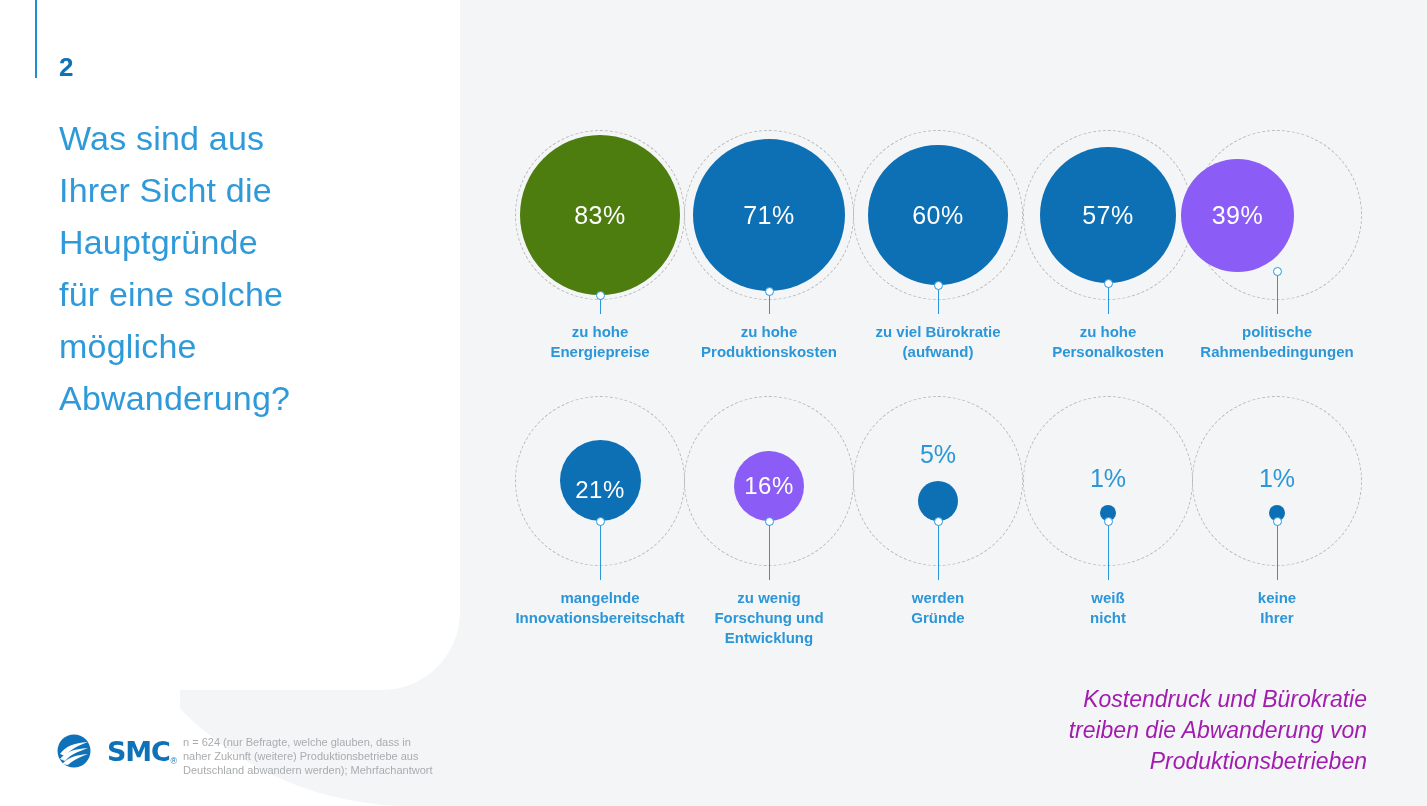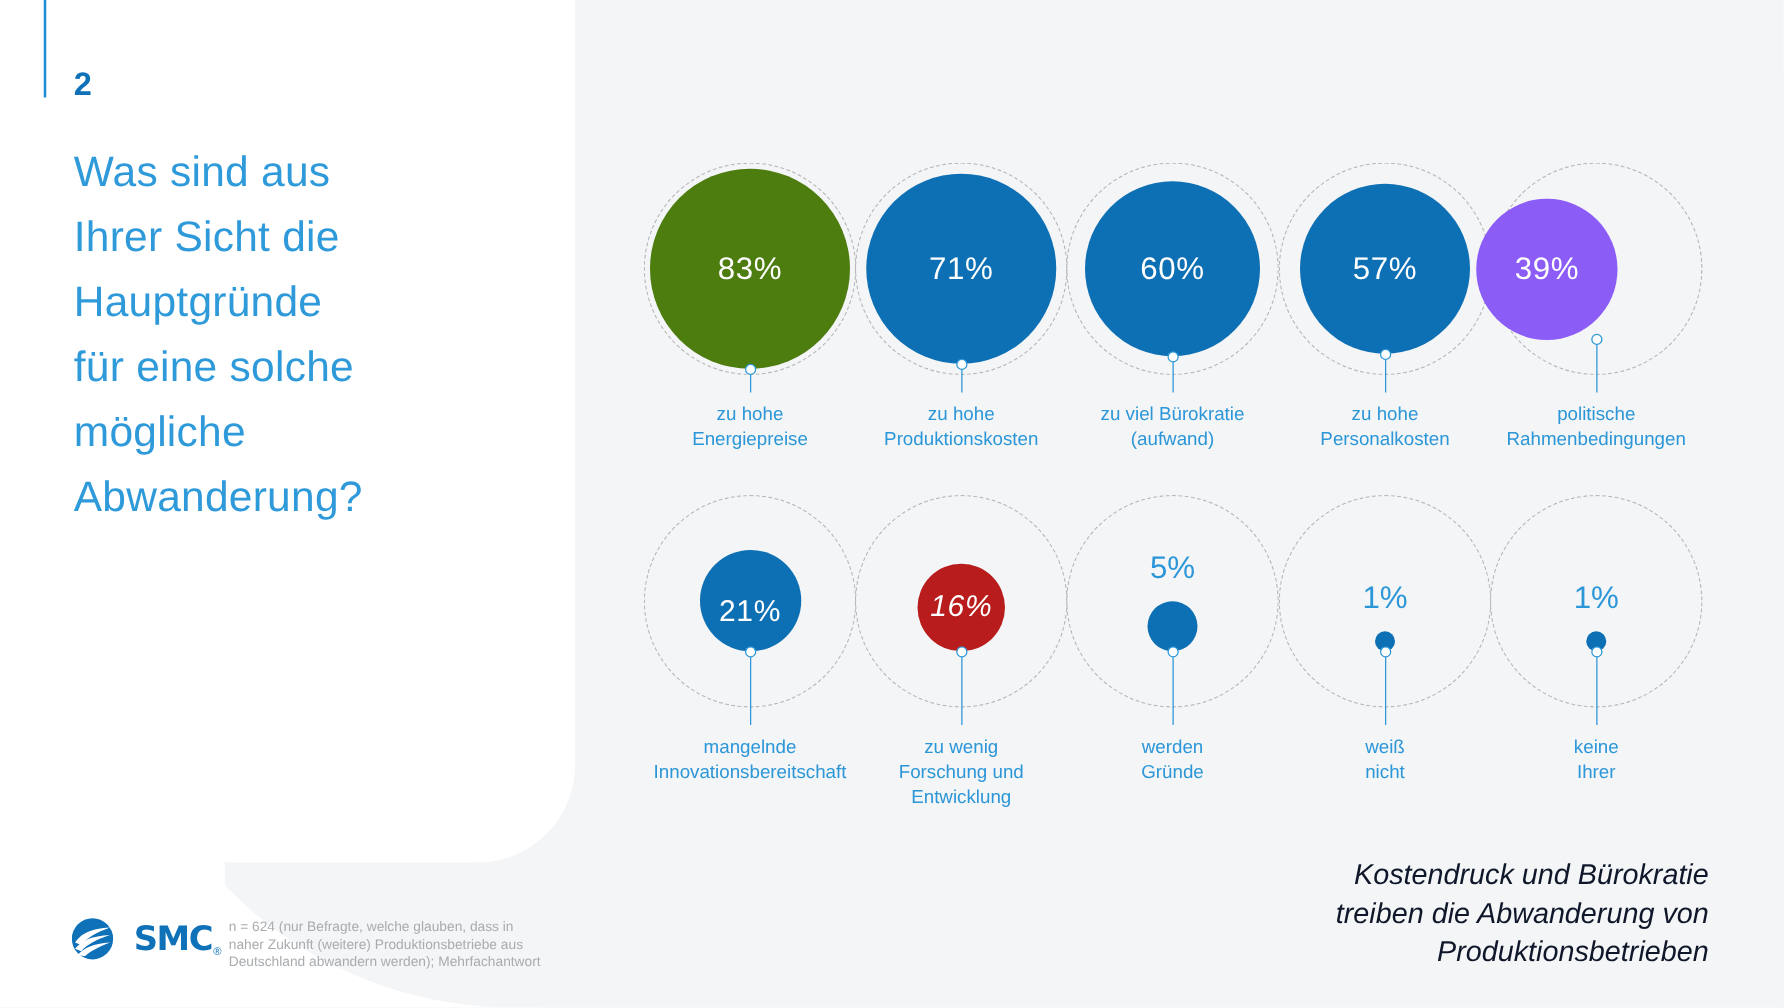--- a/index.html
+++ b/index.html
@@ -85,21 +85,21 @@
   }
   .stem{
     position:absolute;width:1px;background:#2b96d8;
   }
   .knob{
     position:absolute;width:9px;height:9px;border-radius:50%;
     background:#ffffff;border:1px solid #2b96d8;box-sizing:border-box;
   }
   .cap-label{
     position:absolute;text-align:center;
-    color:#2b96d8;font-size:15px;line-height:20px;font-weight:400;
+    color:#2b96d8;font-size:15px;line-height:20px;font-weight:700;
     white-space:pre-line;
   }
 
   
   .logo{
     position:absolute;left:57px;top:733px;width:120px;height:36px;z-index:4;
     display:flex;align-items:center;
   }
   .logo-mark{width:34px;height:34px;flex:0 0 34px;}
   .logo-text{
@@ -111,21 +111,21 @@
     font-size:9px;color:#0f71b8;align-self:flex-end;margin-bottom:3px;margin-left:1px;
   }
   .footnote{
     position:absolute;left:183px;top:735px;width:300px;
     font-size:11px;line-height:14px;color:#a9acaf;z-index:4;
     white-space:pre-line;
   }
   .takeaway{
     position:absolute;right:60px;top:684px;width:520px;
     text-align:right;font-style:italic;font-weight:300;
-    font-size:23px;line-height:31px;color:#0f172a;z-index:4;
+    font-size:23px;line-height:31px;color:#a21caf;z-index:4;
     white-space:pre-line;
   }
 </style>
 </head>
 <body>
 
 <div id="slide">
 
   <div class="gray-panel2"></div>
   <div class="gray-panel"></div>
@@ -184,21 +184,21 @@
 Rahmenbedingungen</div>
       <div class="ring" style="left: 515px; top: 396px; width: 170px; height: 170px;"></div>
       <div class="bubble" style="left: 559.5px; top: 440px; width: 81px; height: 81px; background: rgb(13, 111, 180);">
         <span class="val" style="font-size: 24px; margin-top: 18px;">21%</span>
       </div>
       <div class="stem" style="left: 599.5px; top: 521px; height: 59px;"></div>
       <div class="knob" style="left: 595.5px; top: 516.5px;"></div>
       <div class="cap-label" style="left: 500px; top: 588px; width: 200px;">mangelnde
 Innovationsbereitschaft</div>
       <div class="ring" style="left: 684px; top: 396px; width: 170px; height: 170px;"></div>
-      <div class="bubble" style="left: 734px; top: 451px; width: 70px; height: 70px; background: #b91c1c; font-style: italic;">
+      <div class="bubble" style="left: 734px; top: 451px; width: 70px; height: 70px; background: #8b5cf6;">
         <span class="val" style="font-size: 24px;">16%</span>
       </div>
       <div class="stem" style="left: 768.5px; top: 521px; height: 59px;"></div>
       <div class="knob" style="left: 764.5px; top: 516.5px;"></div>
       <div class="cap-label" style="left: 669px; top: 588px; width: 200px;">zu wenig
 Forschung und
 Entwicklung</div>
       <div class="ring" style="left: 853px; top: 396px; width: 170px; height: 170px;"></div>
       <div class="bubble" style="left: 918px; top: 481px; width: 40px; height: 40px; background: rgb(13, 111, 180);"></div>
       <div class="val-outside" style="left: 878px; top: 442px; width: 120px;">5%</div>

